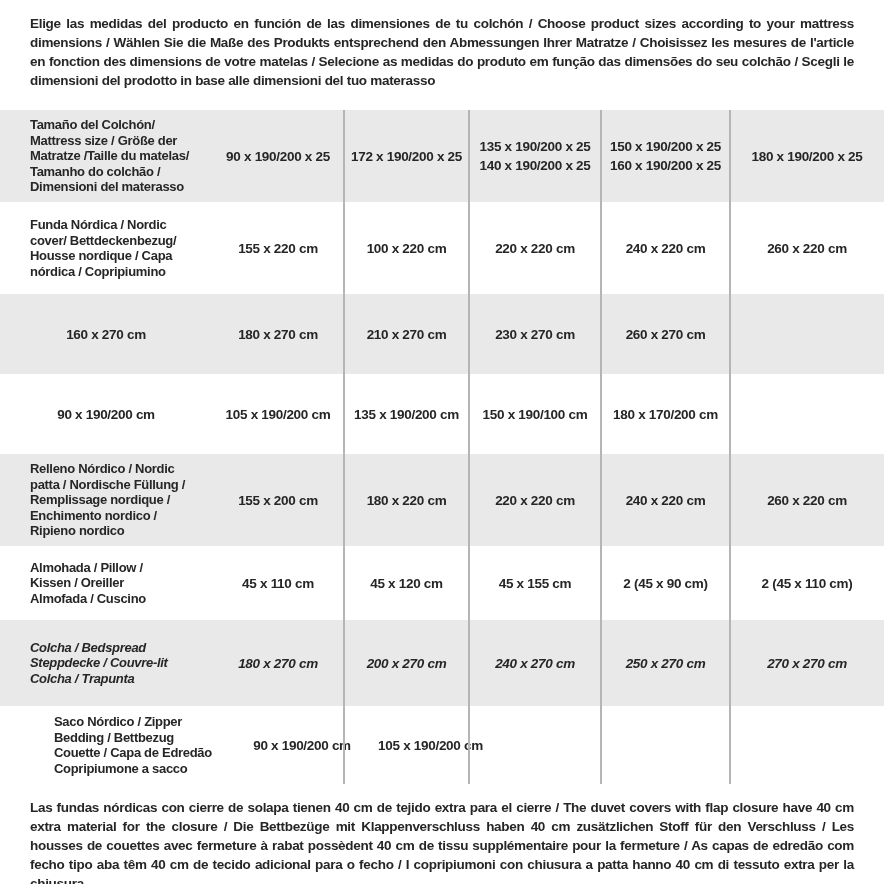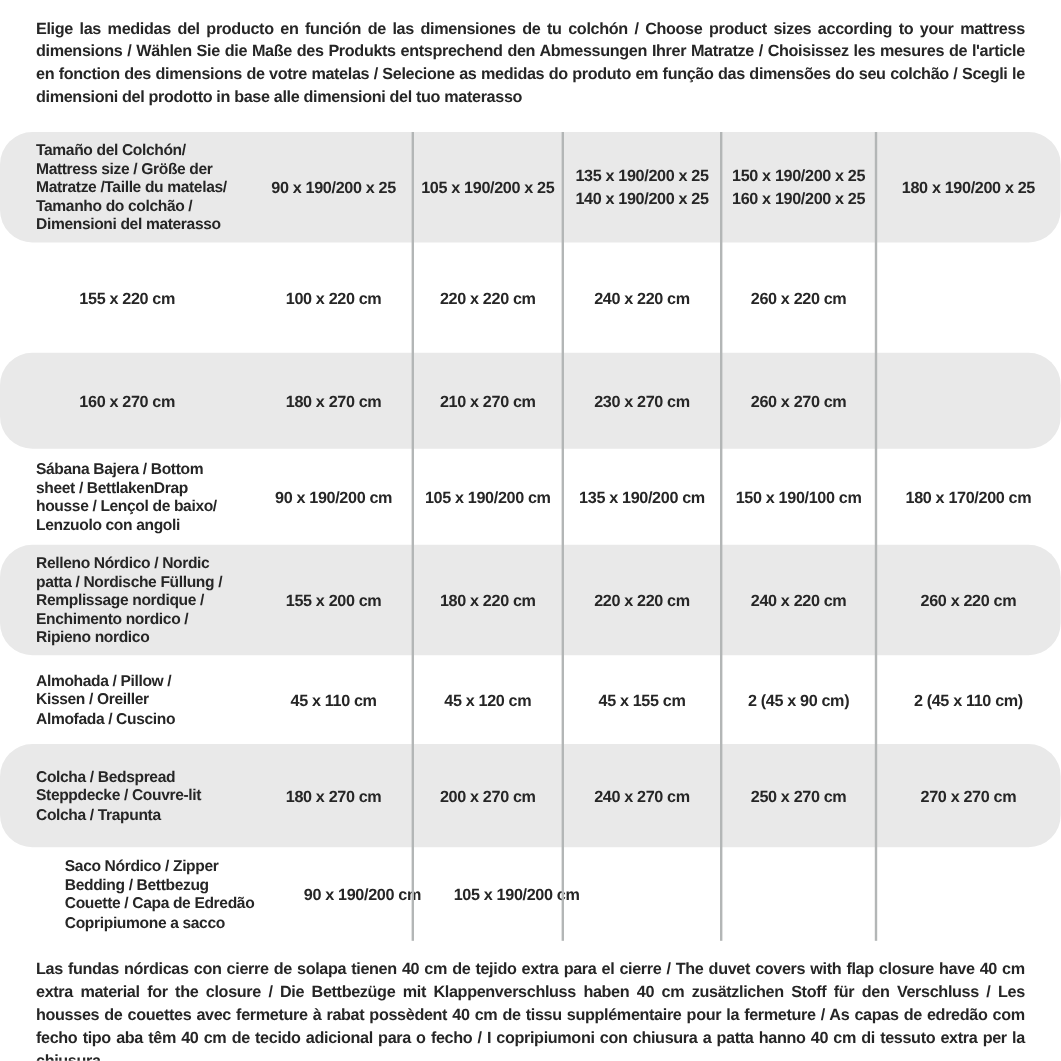--- a/index.html
+++ b/index.html
@@ -35,41 +35,40 @@
   .vdiv-1 { left: 343px; }
   .vdiv-2 { left: 468px; }
   .vdiv-3 { left: 600px; }
   .vdiv-4 { left: 729px; }
 
   .row {
     display: grid;
     grid-template-columns: 212px 132px 125px 132px 129px 154px;
     align-items: center;
     width: 884px;
-    border-radius: 27px;
   }
   .row.shade { background: #e9e9e9; }
 
   .cell { font-weight: 700; letter-spacing: -0.3px; }
   .cell.label {
     padding-left: 30px;
     font-size: 13px;
     line-height: 15.5px;
     white-space: pre-line;
   }
   .cell.val {
     text-align: center;
     font-size: 13.5px;
     line-height: 19px;
     white-space: pre-line;
   }
 
   .h92 { min-height: 92px; }
   .h80 { min-height: 80px; }
-  .h86 { min-height: 86px; }
+  .h86 { min-height: 86px; font-style: italic; }
   .h74 { min-height: 74px; }
   .h78 { min-height: 78px; margin-left: 24px; }
 </style>
 </head>
 <body>
 
 <div class="page">
 
   <p class="intro">Elige las medidas del producto en función de las dimensiones de tu colchón / Choose product sizes according to your mattress dimensions / Wählen Sie die Maße des Produkts entsprechend den Abmessungen Ihrer Matratze / Choisissez les mesures de l'article en fonction des dimensions de votre matelas / Selecione as medidas do produto em função das dimensões do seu colchão / Scegli le dimensioni del prodotto in base alle dimensioni del tuo materasso</p>
 
@@ -79,49 +78,49 @@
     <div class="vdiv vdiv-3"></div>
     <div class="vdiv vdiv-4"></div>
 
     <div class="row shade h92">
       <div class="cell label">Tamaño del Colchón/
 Mattress size / Größe der
 Matratze /Taille du matelas/
 Tamanho do colchão /
 Dimensioni del materasso</div>
       <div class="cell val">90 x 190/200 x 25</div>
-      <div class="cell val">105 x 190/200 x 25</div>
+      <div class="cell val">172 x 190/200 x 25</div>
       <div class="cell val">135 x 190/200 x 25
 140 x 190/200 x 25</div>
       <div class="cell val">150 x 190/200 x 25
 160 x 190/200 x 25</div>
       <div class="cell val">180 x 190/200 x 25</div>
     </div>
 
     <div class="row h92">
+      <div class="cell label">Funda Nórdica / Nordic
+cover/ Bettdeckenbezug/
+Housse nordique / Capa
+nórdica / Copripiumino</div>
       <div class="cell val">155 x 220 cm</div>
       <div class="cell val">100 x 220 cm</div>
       <div class="cell val">220 x 220 cm</div>
       <div class="cell val">240 x 220 cm</div>
       <div class="cell val">260 x 220 cm</div>
     </div>
 
     <div class="row shade h80">
       <div class="cell val">160 x 270 cm</div>
       <div class="cell val">180 x 270 cm</div>
       <div class="cell val">210 x 270 cm</div>
       <div class="cell val">230 x 270 cm</div>
       <div class="cell val">260 x 270 cm</div>
     </div>
 
     <div class="row h80">
-      <div class="cell label">Sábana Bajera / Bottom
-sheet / BettlakenDrap
-housse / Lençol de baixo/
-Lenzuolo con angoli</div>
       <div class="cell val">90 x 190/200 cm</div>
       <div class="cell val">105 x 190/200 cm</div>
       <div class="cell val">135 x 190/200 cm</div>
       <div class="cell val">150 x 190/100 cm</div>
       <div class="cell val">180 x 170/200 cm</div>
     </div>
 
     <div class="row shade h92">
       <div class="cell label">Relleno Nórdico / Nordic
 patta / Nordische Füllung /

